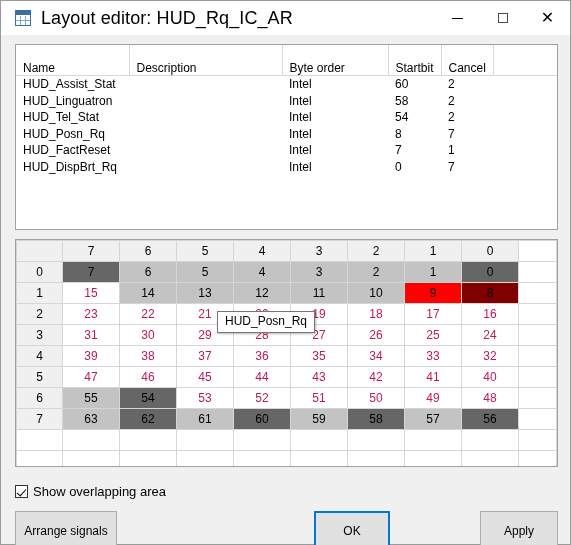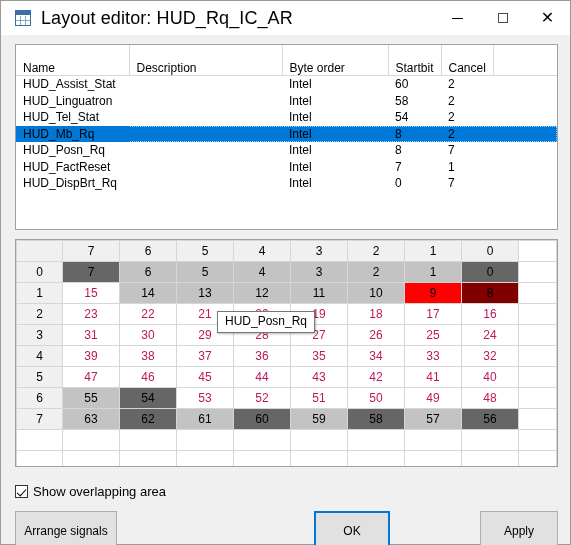--- a/index.html
+++ b/index.html
@@ -269,28 +269,20 @@
             <td></td>
           </tr>
           <tr>
             <td class="first">HUD_Tel_Stat</td>
             <td></td>
             <td>Intel</td>
             <td>54</td>
             <td>2</td>
             <td></td>
           </tr>
-          <tr class="selected">
-            <td class="first">HUD_Mb_Rq</td>
-            <td></td>
-            <td>Intel</td>
-            <td>8</td>
-            <td>2</td>
-            <td></td>
-          </tr>
           <tr>
             <td class="first">HUD_Posn_Rq</td>
             <td></td>
             <td>Intel</td>
             <td>8</td>
             <td>7</td>
             <td></td>
           </tr>
           <tr>
             <td class="first">HUD_FactReset</td>

